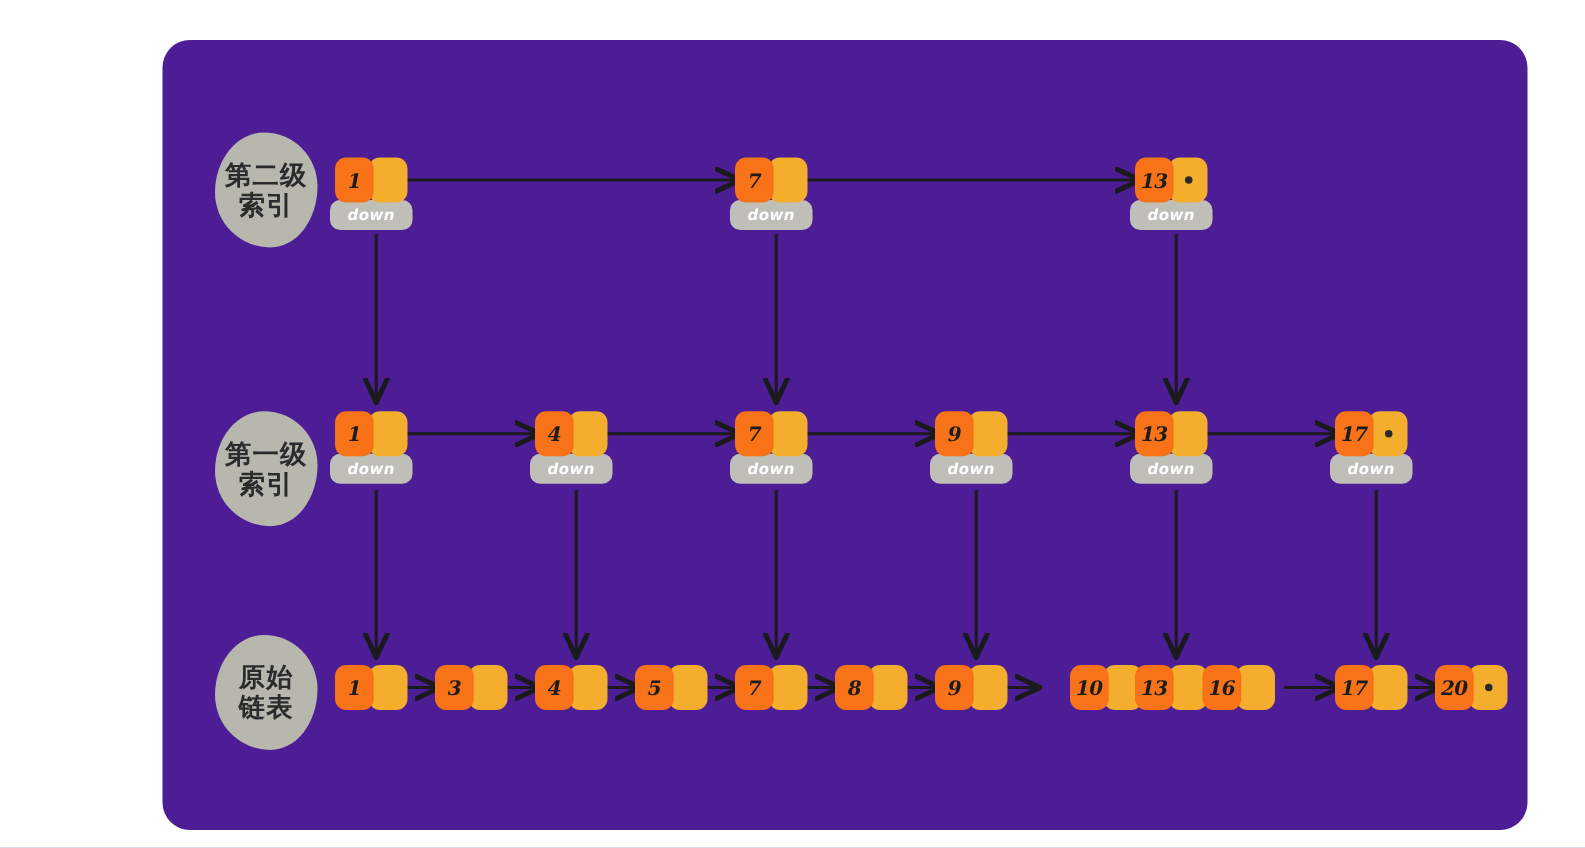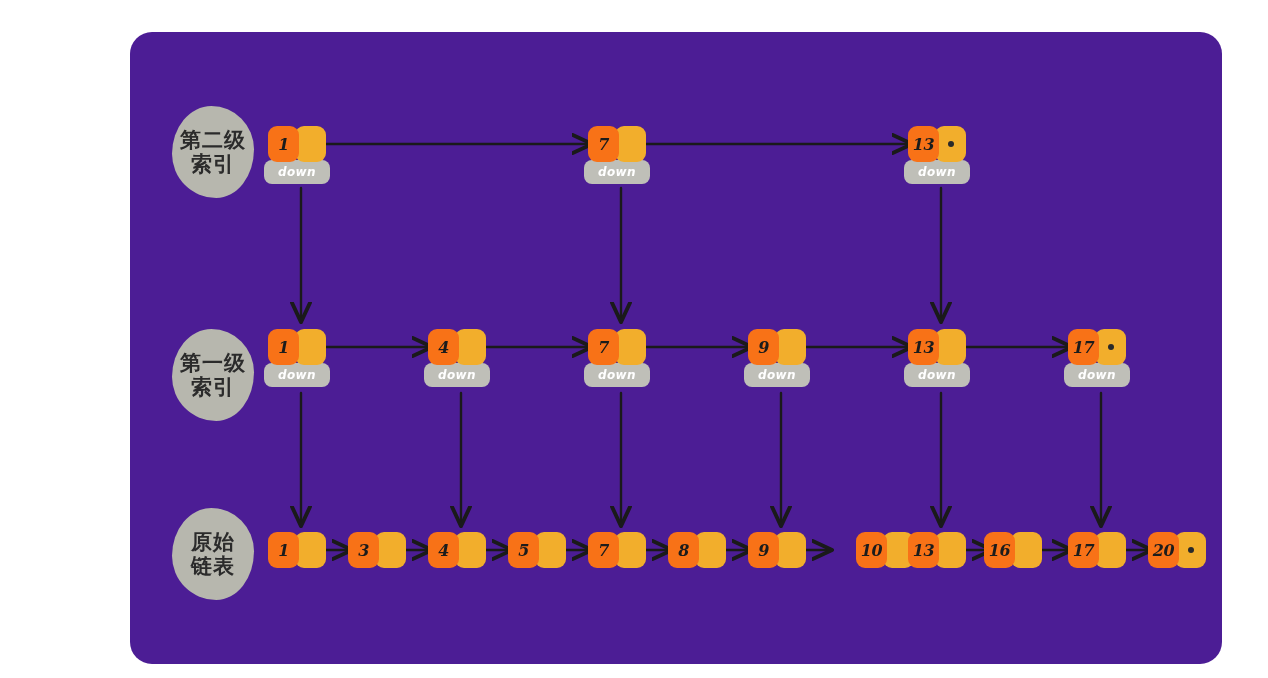--- a/index.html
+++ b/index.html
@@ -253,21 +253,21 @@
           <div class="val">9</div>
         </div>
         <div class="node" style="left: 698px; top: 500px; margin-left: 28px;">
           <div class="ptr"></div>
           <div class="val">10</div>
         </div>
         <div class="node" style="left: 778px; top: 500px;">
           <div class="ptr"></div>
           <div class="val">13</div>
         </div>
-        <div class="node" style="left: 854px; top: 500px;">
+        <div class="node" style="left: 832px; top: 500px;">
           <div class="ptr"></div>
           <div class="val">16</div>
         </div>
         <div class="node" style="left: 938px; top: 500px;">
           <div class="ptr"></div>
           <div class="val">17</div>
         </div>
         <div class="node" style="left: 1018px; top: 500px;">
           <div class="ptr nil"></div>
           <div class="val">20</div>

